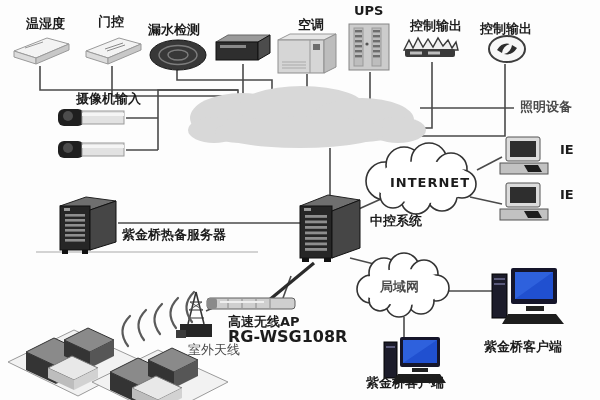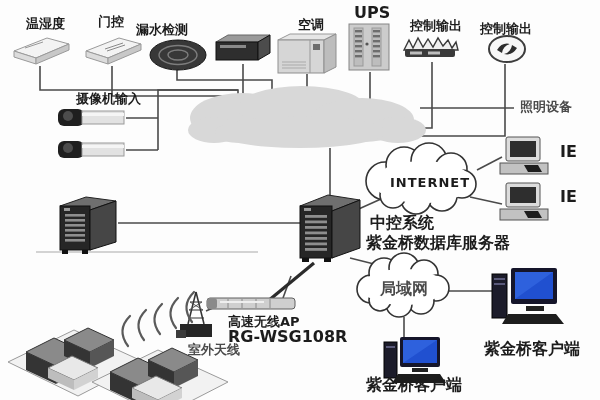--- a/index.html
+++ b/index.html
@@ -4,21 +4,21 @@
 <style>
   html,body{margin:0;padding:0;background:#888;}
   #stage{
     position:relative;width:600px;height:400px;background:#fdfdfd;
     font-family:"DejaVu Sans","Liberation Sans",sans-serif;
     overflow:hidden;margin:0 auto;
   }
   .lbl{position:absolute;font-weight:bold;color:#1c1c1c;font-size:13px;white-space:nowrap;line-height:1.15;}
   .lbl.gray{color:#4a4a4a;}
   .lbl.big{font-size:16px;letter-spacing:1px;}
-  .lbl.med{font-size:16px;}
+  .lbl.med{font-size:13px;}
   svg{position:absolute;overflow:visible;}
   #wires{left:0;top:0;}
 </style>
 </head>
 <body>
 
 <div id="stage">
 
   <svg id="wires" width="600" height="400" viewBox="0 0 600 400">
     <g stroke="#4a4a4a" stroke-width="1.6" fill="none">
@@ -312,38 +312,38 @@
       <polygon points="60,30 86,42 86,58 60,46" fill="#343434"></polygon>
       <polygon points="86,42 110,30 110,46 86,58" fill="#565656"></polygon>
       <polygon points="44,58 68,46 94,58 70,70" fill="#e8e8e8" stroke="#777"></polygon>
       <polygon points="44,58 70,70 70,80 44,68" fill="#bdbdbd"></polygon>
       <polygon points="70,70 94,58 94,68 70,80" fill="#d2d2d2"></polygon>
     </g>
   </svg>
 
   <div class="lbl" style="left:26px;top:17px">温湿度</div>
   <div class="lbl" style="left:98px;top:15px">门控</div>
-  <div class="lbl" style="left:136px;top:23px">漏水检测</div>
+  <div class="lbl" style="left:148px;top:23px">漏水检测</div>
   <div class="lbl" style="left:298px;top:18px">空调</div>
   <div class="lbl med" style="left:354px;top:4px">UPS</div>
   <div class="lbl" style="left:410px;top:19px">控制输出</div>
   <div class="lbl" style="left:480px;top:22px">控制输出</div>
 
   <div class="lbl" style="left:76px;top:92px">摄像机输入</div>
   <div class="lbl gray" style="left:520px;top:100px">照明设备</div>
 
   <div class="lbl" style="left:390px;top:176px;letter-spacing:1px">INTERNET</div>
   <div class="lbl med gray" style="left:380px;top:280px">局域网</div>
 
+  <div class="lbl med" style="left:122px;top:228px">紫金桥热备服务器</div>
   <div class="lbl med" style="left:370px;top:214px">中控系统</div>
-  <div class="lbl med" style="left:366px;top:234px">紫金桥数据库服务器</div>
 
   <div class="lbl med" style="left:560px;top:143px">IE</div>
   <div class="lbl med" style="left:560px;top:188px">IE</div>
 
   <div class="lbl med" style="left:484px;top:340px">紫金桥客户端</div>
   <div class="lbl med" style="left:366px;top:376px">紫金桥客户端</div>
 
   <div class="lbl" style="left:228px;top:315px;font-size:13px">高速无线AP</div>
   <div class="lbl" style="left:228px;top:328px;font-size:16px">RG-WSG108R</div>
-  <div class="lbl gray" style="left:188px;top:343px;font-weight:bold">室外天线</div>
+  <div class="lbl gray" style="left:188px;top:343px;font-weight:normal">室外天线</div>
 
 </div>
 
 </body></html>

